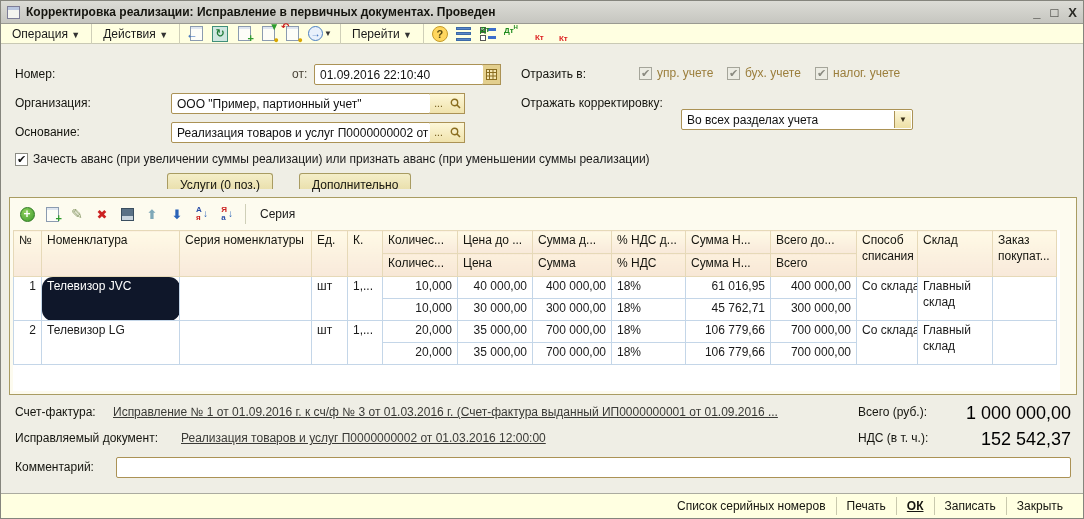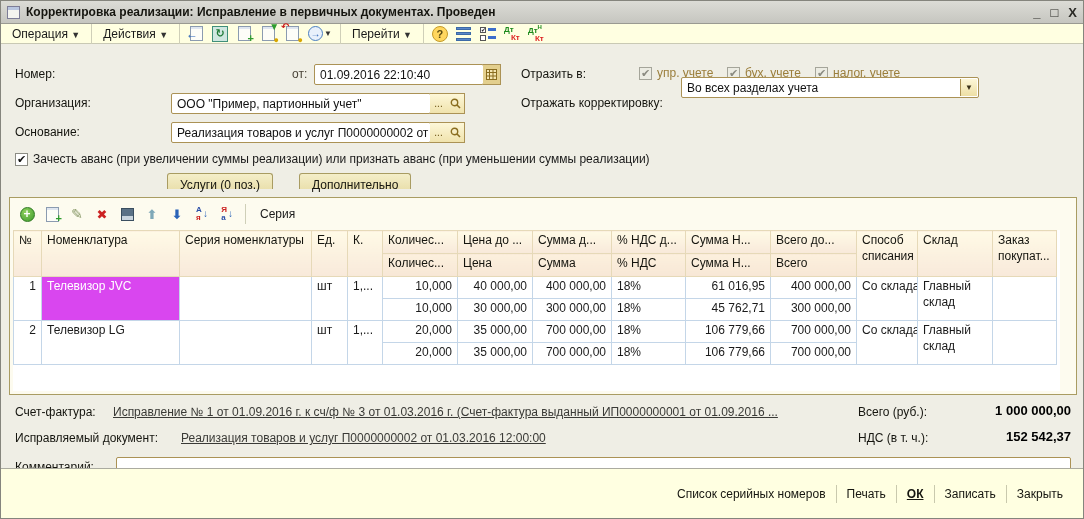--- a/index.html
+++ b/index.html
@@ -34,21 +34,21 @@
   .ic-circle-blue { width:15px; height:15px; border-radius:50%; background:#e8f0fb; border:1px solid #4a7ec0; color:#2a63b8;
     font-size:10px; font-weight:bold; display:flex; align-items:center; justify-content:center; }
   .ic-help { width:16px; height:16px; border-radius:50%; background:#ffd75e; border:1px solid #c49a28; color:#5a4a10;
     font-size:11px; font-weight:bold; display:flex; align-items:center; justify-content:center; }
   .ic-list { width:15px; height:14px; display:flex; flex-direction:column; justify-content:space-between; }
   .ic-list i { display:block; height:3px; background:#5a86c8; border:1px solid #3c6aa8; }
   .ic-flags { position:relative; width:16px; height:14px; }
   .ic-flags .bx { position:absolute; width:6px; height:6px; border:1px solid #555; background:#fff; font-size:6px; line-height:5px; text-align:center; color:#222; }
   .ic-flags .ln { position:absolute; height:3px; background:#3c6ecb; }
   .dtkt { font-size:8px; font-weight:bold; line-height:1; text-align:left; }
-  .dtkt .d { color:#1c8a1c; } .dtkt .k { color:#d22; margin-left:7px; } .dtkt sup { font-size:6px; }
+  .dtkt .d { color:#1c8a1c; } .dtkt .k { color:#d22; margin-left:7px;padding-left:48px; } .dtkt sup { font-size:6px; }
 
   
   .flabel { position:absolute; color:#15150f; white-space:nowrap; }
   .field { position:absolute; height:21px; background:#fff; border:1px solid #ab9255; border-radius:2px;
     padding:2px 5px; font-size:12px; color:#111; white-space:nowrap; overflow:hidden; display:flex; align-items:center; }
   .fbtn { position:absolute; height:21px; width:18px; background:linear-gradient(180deg,#fdf7d8,#f0e3ad); border:1px solid #ab9255;
     border-radius:2px; display:flex; align-items:center; justify-content:center; font-size:10px; color:#6b5414; }
   .fbtn.joined { border-left:none; border-radius:0; }
   .combo-arrow { position:absolute; right:1px; top:1px; bottom:1px; width:17px; background:linear-gradient(180deg,#fdf7d8,#eddfa5);
     border-left:1px solid #ab9255; display:flex; align-items:center; justify-content:center; font-size:8px; color:#3a3119; }
@@ -78,32 +78,32 @@
   .ic-sort .arr { color:#2a63b8; font-size:10px; margin-left:1px; }
 
   
   .grid-wrap { position:absolute; left:3px; top:32px; width:1047px; bottom:3px; background:#fff; overflow:hidden; }
   table.grid { border-collapse:collapse; table-layout:fixed; width:1043px; font-size:12px; }
   table.grid td { border:1px solid #c4d6e8; padding:2px 5px; vertical-align:top; overflow:hidden; white-space:nowrap; }
   table.grid .hd td { border-color:#e6d9b8; color:#15150f;
     background:linear-gradient(180deg,#fffae6 0%,#f8e9da 100%); }
   table.grid .hd2 td { background:linear-gradient(180deg,#fcf0dd,#f7e7d6); }
   table.grid td.num { text-align:right; }
-  table.grid td.sel { background:#d946ef; color:#fff; }
+  table.grid td.sel { background:#0f172a; color:#fff;border-radius:11px; }
   table.grid tr { height:22px; }
   table.grid tr.hd, table.grid tr.hd2 { height:23px; }
   .wrapcell { white-space:normal !important; line-height:1.3; }
 
   
   .link { color:#3a3a36; text-decoration:underline; white-space:nowrap; }
   .tot-label { position:absolute; left:857px; color:#15150f; }
-  .tot-value { position:absolute; right:12px; font-weight:bold; font-size:13px; color:#000; text-align:right; }
-
-  
-  .bottombar { position:absolute; left:0; bottom:0; width:1082px; height:50px; background:#ffffe1; border-top:1px solid #ababa0;
+  .tot-value { position:absolute; right:12px; font-weight:normal; font-size:18px; color:#000; text-align:right; }
+
+  
+  .bottombar { position:absolute; left:0; bottom:0; width:1082px; height:25px; background:#ffffe1; border-top:1px solid #ababa0;
     display:flex; align-items:center; justify-content:flex-end; padding:8px 10px; }
   .bb-btn { padding:4px 10px; color:#15150f; white-space:nowrap; }
   .bb-btn.bold { font-weight:bold;text-decoration:underline; }
   .bb-sep { width:1px; height:18px; background:#c9c9ad; }
 </style>
 </head>
 <body>
 
 <div class="window">
 
@@ -204,21 +204,21 @@
   <div class="field" style="left:170px;top:92px;width:260px;">ООО "Пример, партионный учет"</div>
   <span class="fbtn joined" style="left:429px;top:92px;">...</span>
   <span class="fbtn joined" style="left:446px;top:92px;">
     <svg width="11" height="11" viewBox="0 0 11 11">
         <circle cx="4.5" cy="4.5" r="3.2" fill="none" stroke="#8a6d1f" stroke-width="1.4"></circle>
         <line x1="7" y1="7" x2="10" y2="10" stroke="#8a6d1f" stroke-width="1.6"></line>
       </svg>
   </span>
 
   <span class="flabel" style="left:520px;top:95px;">Отражать корректировку:</span>
-  <div class="field" style="left:680px;top:76px;width:298px;">
+  <div class="field" style="left:680px;top:108px;width:232px;">
     <span>Во всех разделах учета</span>
     <span class="combo-arrow">▼</span>
   </div>
 
   <span class="flabel" style="left:14px;top:124px;">Основание:</span>
   <div class="field" style="left:170px;top:121px;width:260px;">Реализация товаров и услуг П0000000002 от 01.03.2016 1</div>
   <span class="fbtn joined" style="left:429px;top:121px;">...</span>
   <span class="fbtn joined" style="left:446px;top:121px;">
     <svg width="11" height="11" viewBox="0 0 11 11">
         <circle cx="4.5" cy="4.5" r="3.2" fill="none" stroke="#8a6d1f" stroke-width="1.4"></circle>

